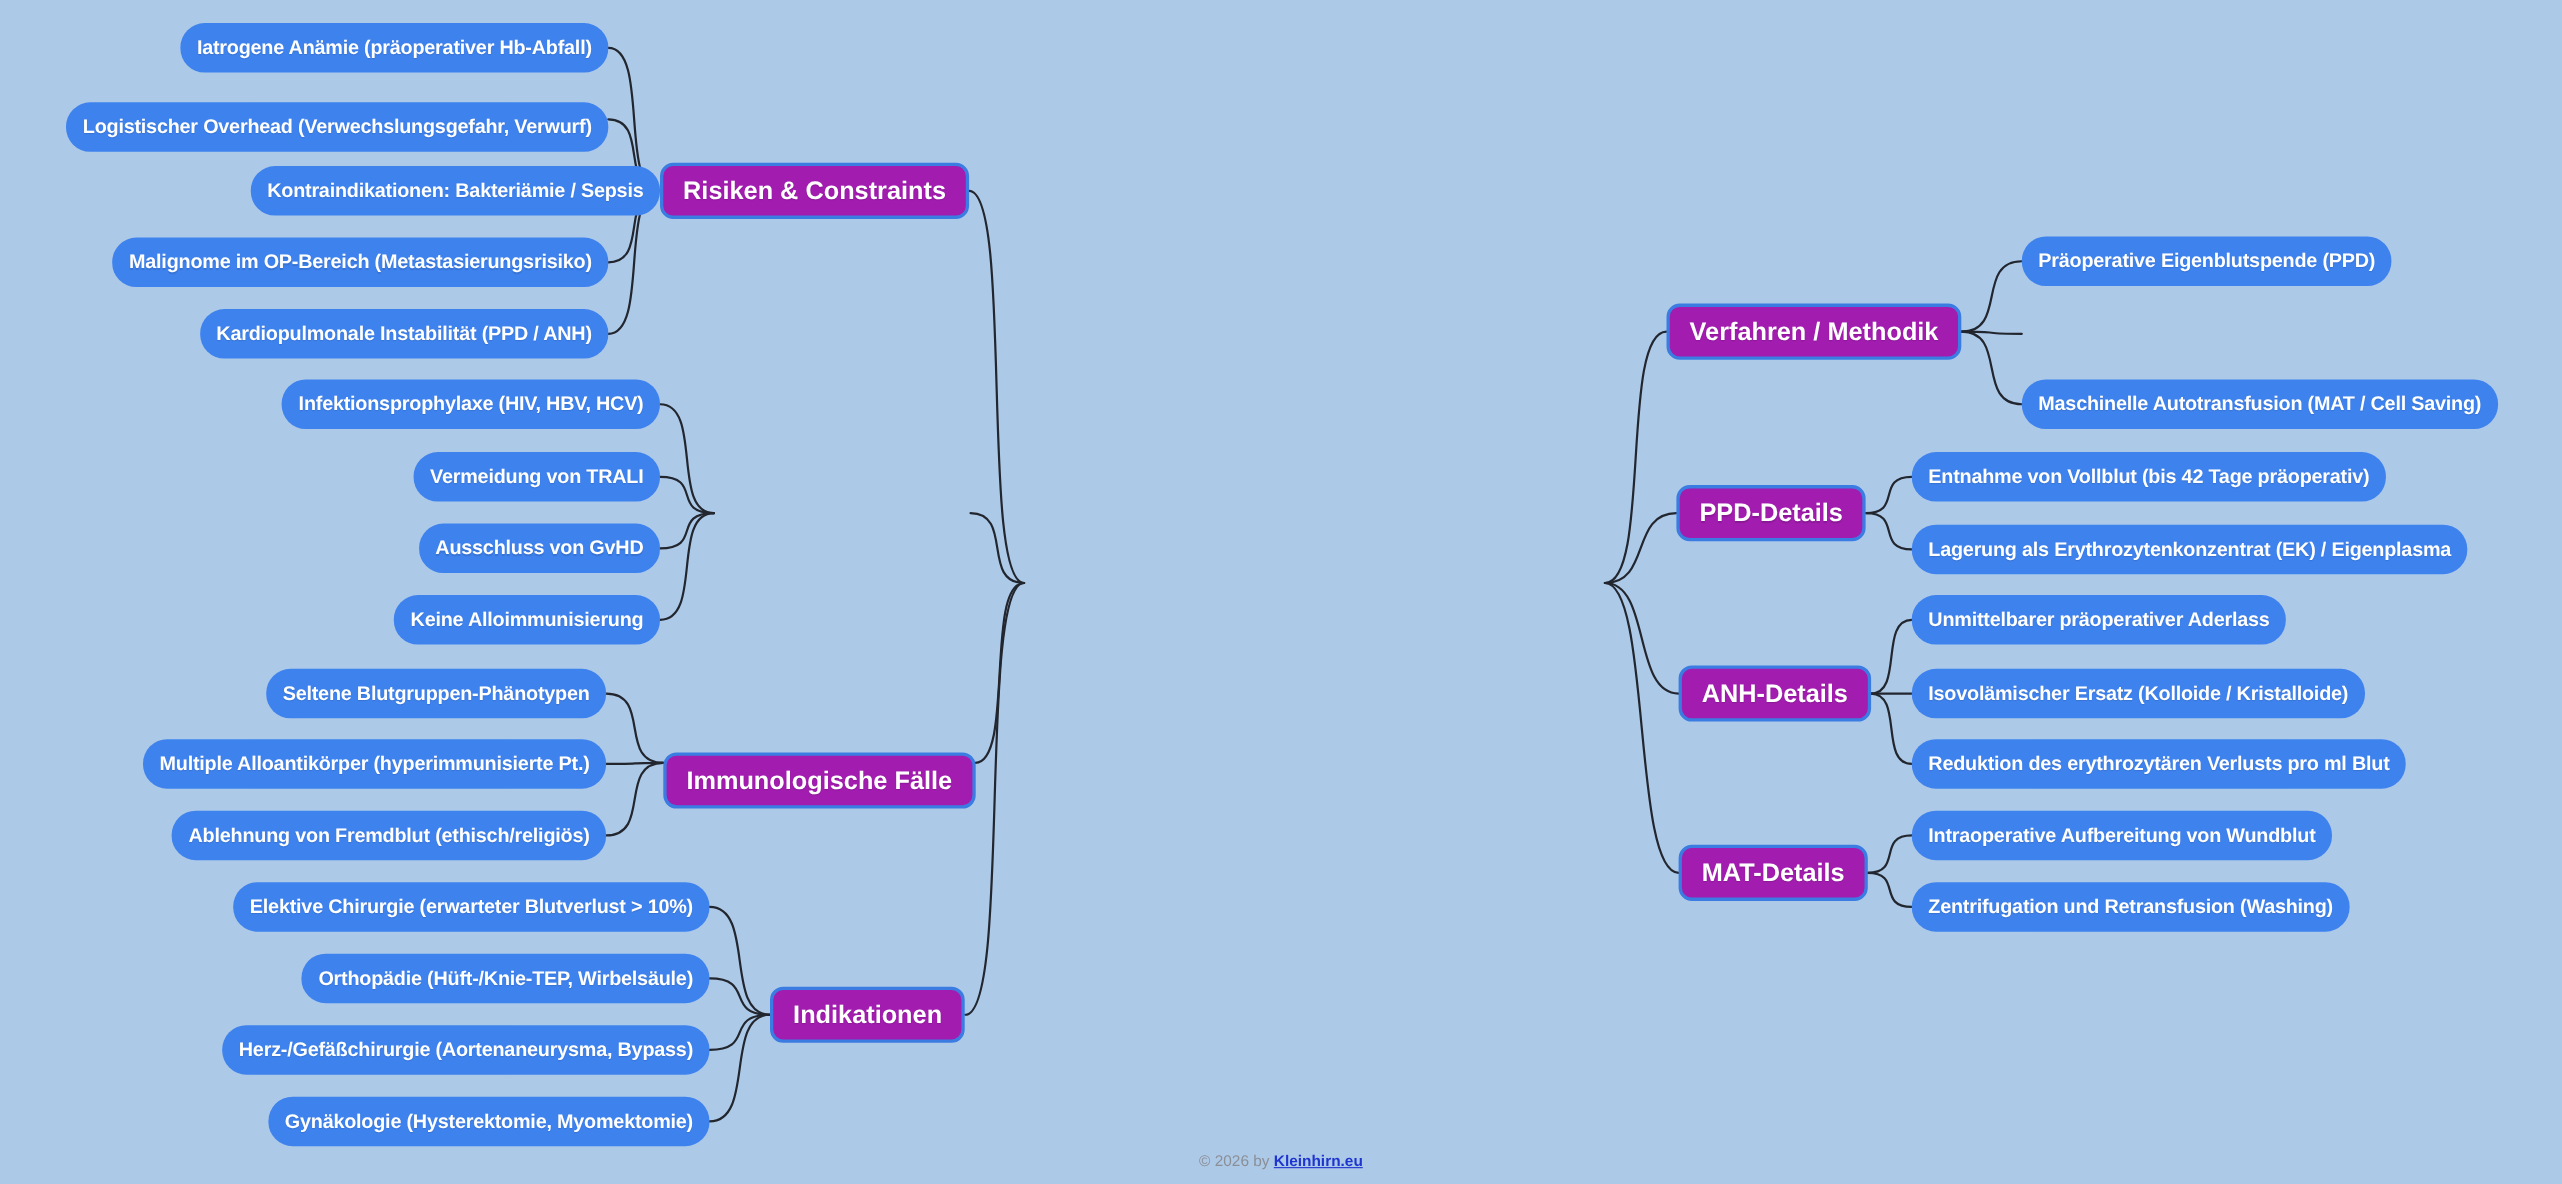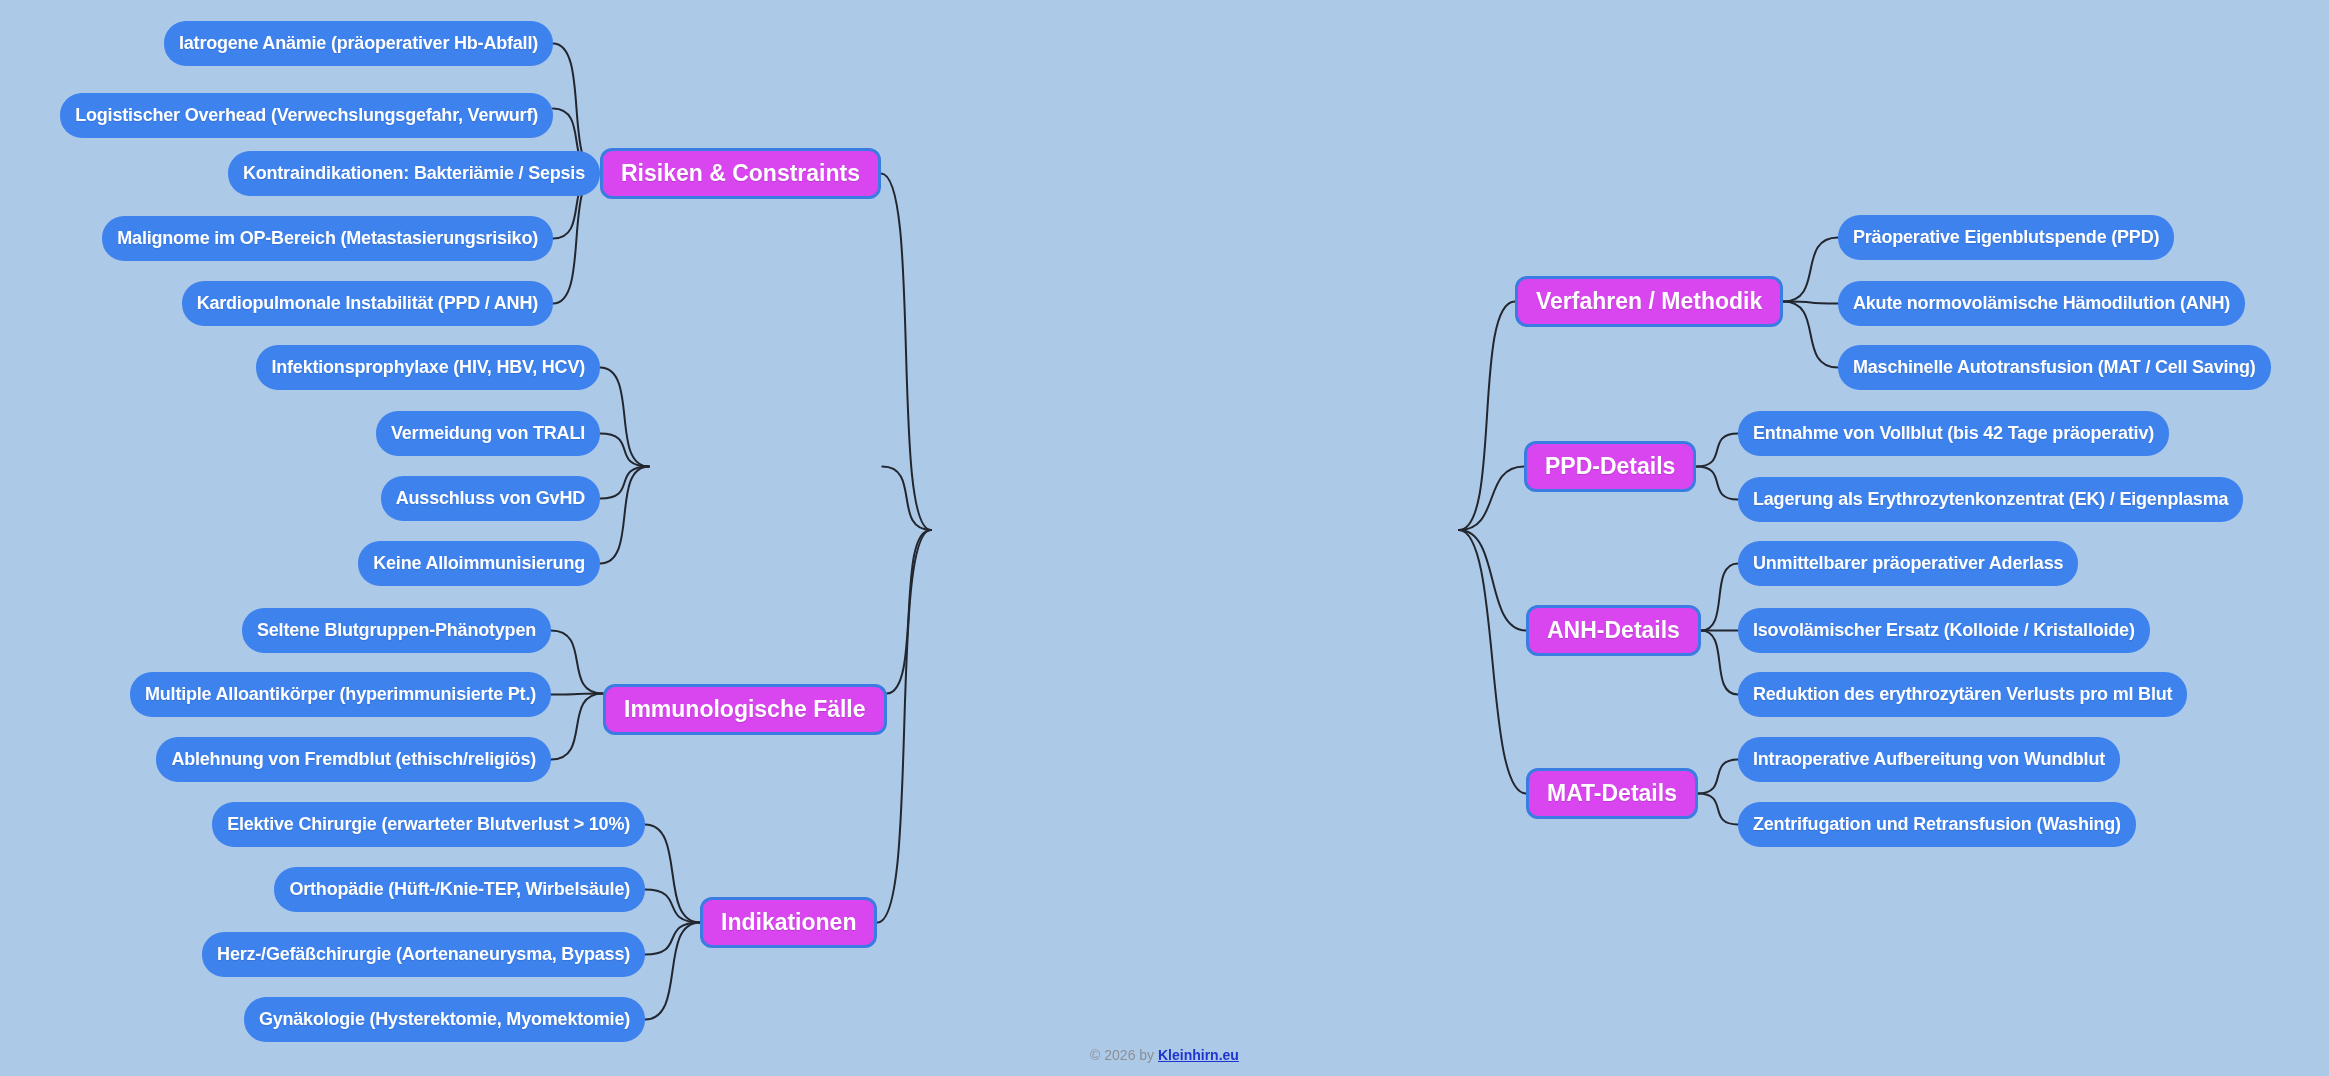--- a/index.html
+++ b/index.html
@@ -14,21 +14,21 @@
     position:absolute;height:45px;box-sizing:border-box;
     display:flex;align-items:center;white-space:nowrap;
     background:#3e82ee;color:#ffffff;
     font-weight:bold;font-size:18px;letter-spacing:-0.2px;
     padding:0 15px;border-radius:22px;
     text-shadow:0 1px 1px rgba(0,0,0,0.12);
   }
   .branch{
     position:absolute;height:51px;box-sizing:border-box;
     display:flex;align-items:center;white-space:nowrap;
-    background:#d946ef;color:#ffffff;
+    background:#a21caf;color:#ffffff;
     border:3px solid #3b7ce2;
     font-weight:bold;font-size:23px;
     padding:0 18px;border-radius:12px;
     text-shadow:0 1px 1px rgba(0,0,0,0.15);
   }
   .center-node{
     position:absolute;left:931px;top:405px;width:528px;height:250px;box-sizing:border-box;
     background:#1e3c8e;border:3px solid #4263c4;border-radius:15px;
     color:#ffffff;display:flex;align-items:center;justify-content:center;
     text-align:center;font-weight:bold;font-size:52px;line-height:1.3;
@@ -108,21 +108,20 @@
   <div class="leaf" style="right:1684px;top:867px">Orthopädie (Hüft-/Knie-TEP, Wirbelsäule)</div>
   <div class="leaf" style="right:1684px;top:932px">Herz-/Gefäßchirurgie (Aortenaneurysma, Bypass)</div>
   <div class="leaf" style="right:1684px;top:997px">Gynäkologie (Hysterektomie, Myomektomie)</div>
 
   <div class="branch" style="left:1515px;top:276px">Verfahren / Methodik</div>
   <div class="branch" style="left:1524px;top:441px">PPD-Details</div>
   <div class="branch" style="left:1526px;top:605px">ANH-Details</div>
   <div class="branch" style="left:1526px;top:768px">MAT-Details</div>
 
   <div class="leaf" style="left:1838px;top:215px">Präoperative Eigenblutspende (PPD)</div>
-  <div class="leaf" style="left:1838px;top:281px">Akute normovolämische Hämodilution (ANH)</div>
   <div class="leaf" style="left:1838px;top:345px">Maschinelle Autotransfusion (MAT / Cell Saving)</div>
 
   <div class="leaf" style="left:1738px;top:411px">Entnahme von Vollblut (bis 42 Tage präoperativ)</div>
   <div class="leaf" style="left:1738px;top:477px">Lagerung als Erythrozytenkonzentrat (EK) / Eigenplasma</div>
 
   <div class="leaf" style="left:1738px;top:541px">Unmittelbarer präoperativer Aderlass</div>
   <div class="leaf" style="left:1738px;top:608px">Isovolämischer Ersatz (Kolloide / Kristalloide)</div>
   <div class="leaf" style="left:1738px;top:672px">Reduktion des erythrozytären Verlusts pro ml Blut</div>
 
   <div class="leaf" style="left:1738px;top:737px">Intraoperative Aufbereitung von Wundblut</div>

